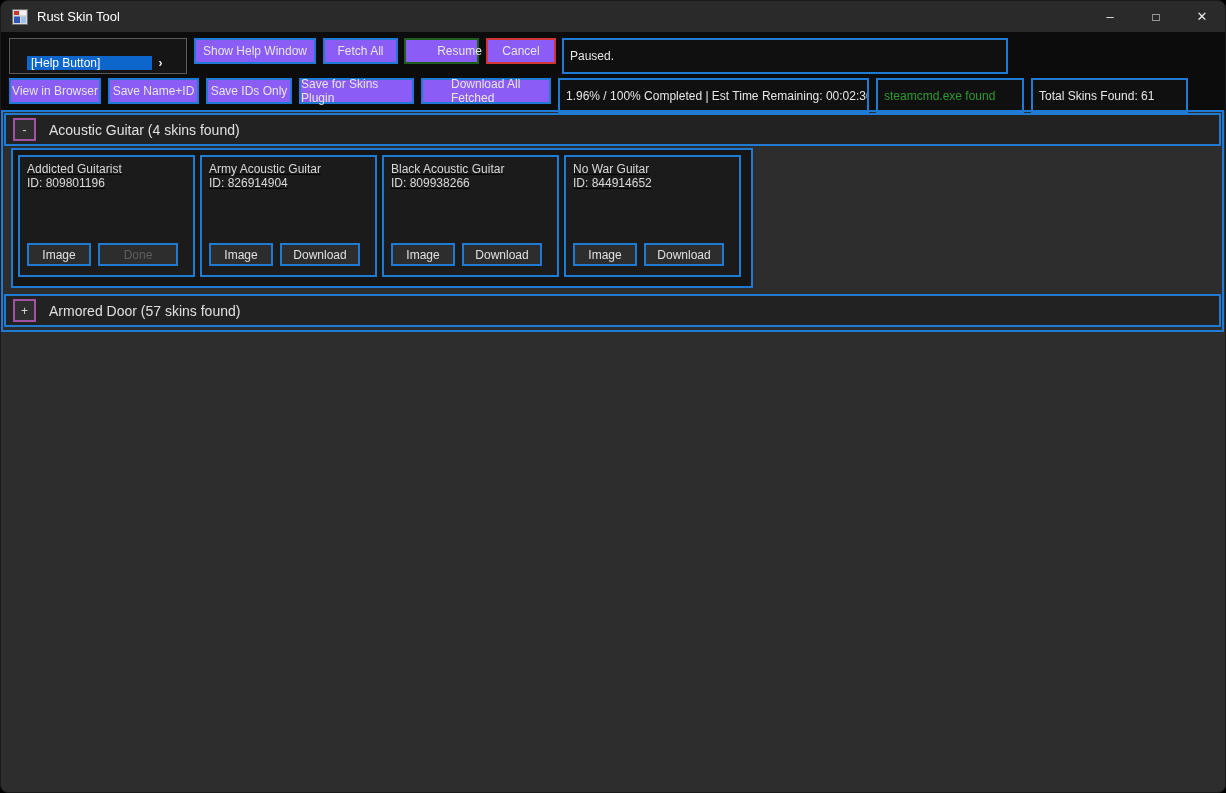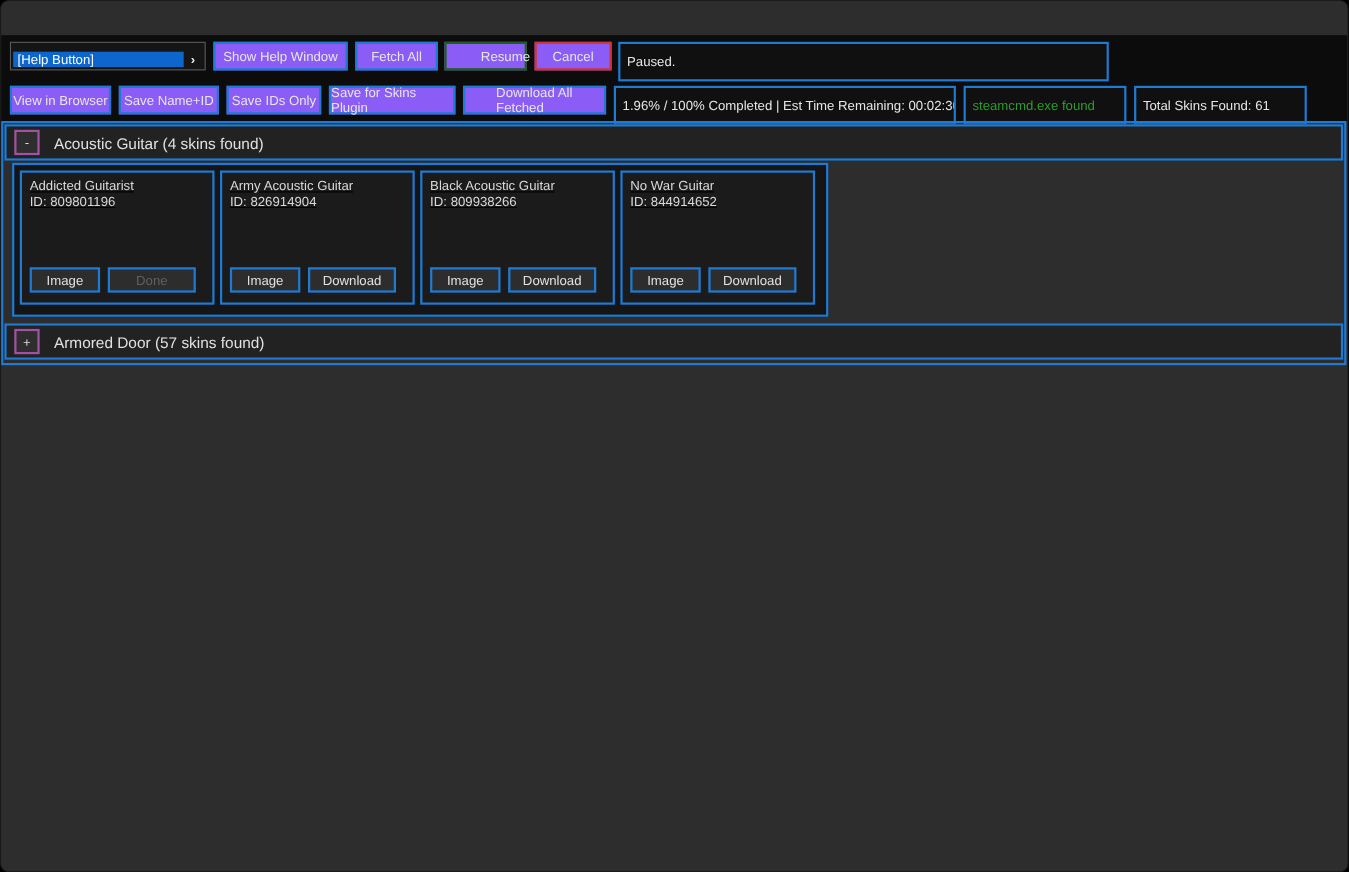--- a/index.html
+++ b/index.html
@@ -53,21 +53,21 @@
     color: #e6e6e6; font-size: 12px;
     display: flex; align-items: center;
     padding-left: 6px; overflow: hidden; white-space: nowrap;
   }
   .textbox.green-text { color: #2e9b2e; }
 
   
   .combo {
     position: absolute; left: 8px; top: 0; width: 178px; height: 26px;
     background: #151515; border: 1px solid #5a5a5a;
-    display: flex; align-items: flex-end; padding: 2px;
+    display: flex; align-items: flex-start; padding: 17px;
   }
   .combo-selection {
     flex: 1; background: #0c66cc; color: #ffffff;
     display: flex; align-items: center; padding-left: 4px; font-size: 12px;
     overflow: hidden; white-space: nowrap;
   }
   .combo-arrow {
     width: 17px; display: flex; align-items: center; justify-content: center;
     color: #e8e8e8; font-size: 12px; font-weight: bold;
   }
@@ -114,20 +114,35 @@
   }
   .card-btn.image { width: 64px; }
   .card-btn.action { width: 80px; }
   .card-btn.disabled { color: #5f5f5f; }
 </style>
 </head>
 <body>
 
 <div class="window">
 
+  <div class="titlebar">
+    <svg class="app-icon" viewBox="0 0 16 16">
+      <rect x="0.5" y="0.5" width="15" height="15" fill="#d9d9d9" stroke="#6e6e6e"></rect>
+      <rect x="2" y="2" width="5" height="4" fill="#c23b2e"></rect>
+      <rect x="8" y="2" width="6" height="4" fill="#f2f2f2"></rect>
+      <rect x="2" y="7.5" width="6" height="6.5" fill="#2f55b4"></rect>
+      <rect x="9" y="7.5" width="5" height="6.5" fill="#9fc2e8"></rect>
+    </svg>
+    <span class="titlebar-title">Rust Skin Tool</span>
+    <div class="win-controls">
+      <div class="win-btn">–</div>
+      <div class="win-btn maximize">□</div>
+      <div class="win-btn">✕</div>
+    </div>
+  </div>
 
   <div class="toolbar-strip">
 
     <div class="tb-row tb-row1">
       <div class="combo">
         <div class="combo-selection">[Help Button]</div>
         <div class="combo-arrow">›</div>
       </div>
       <div class="btn" style="left:193px; width:122px;">Show Help Window</div>
       <div class="btn" style="left:322px; width:75px;">Fetch All</div>

